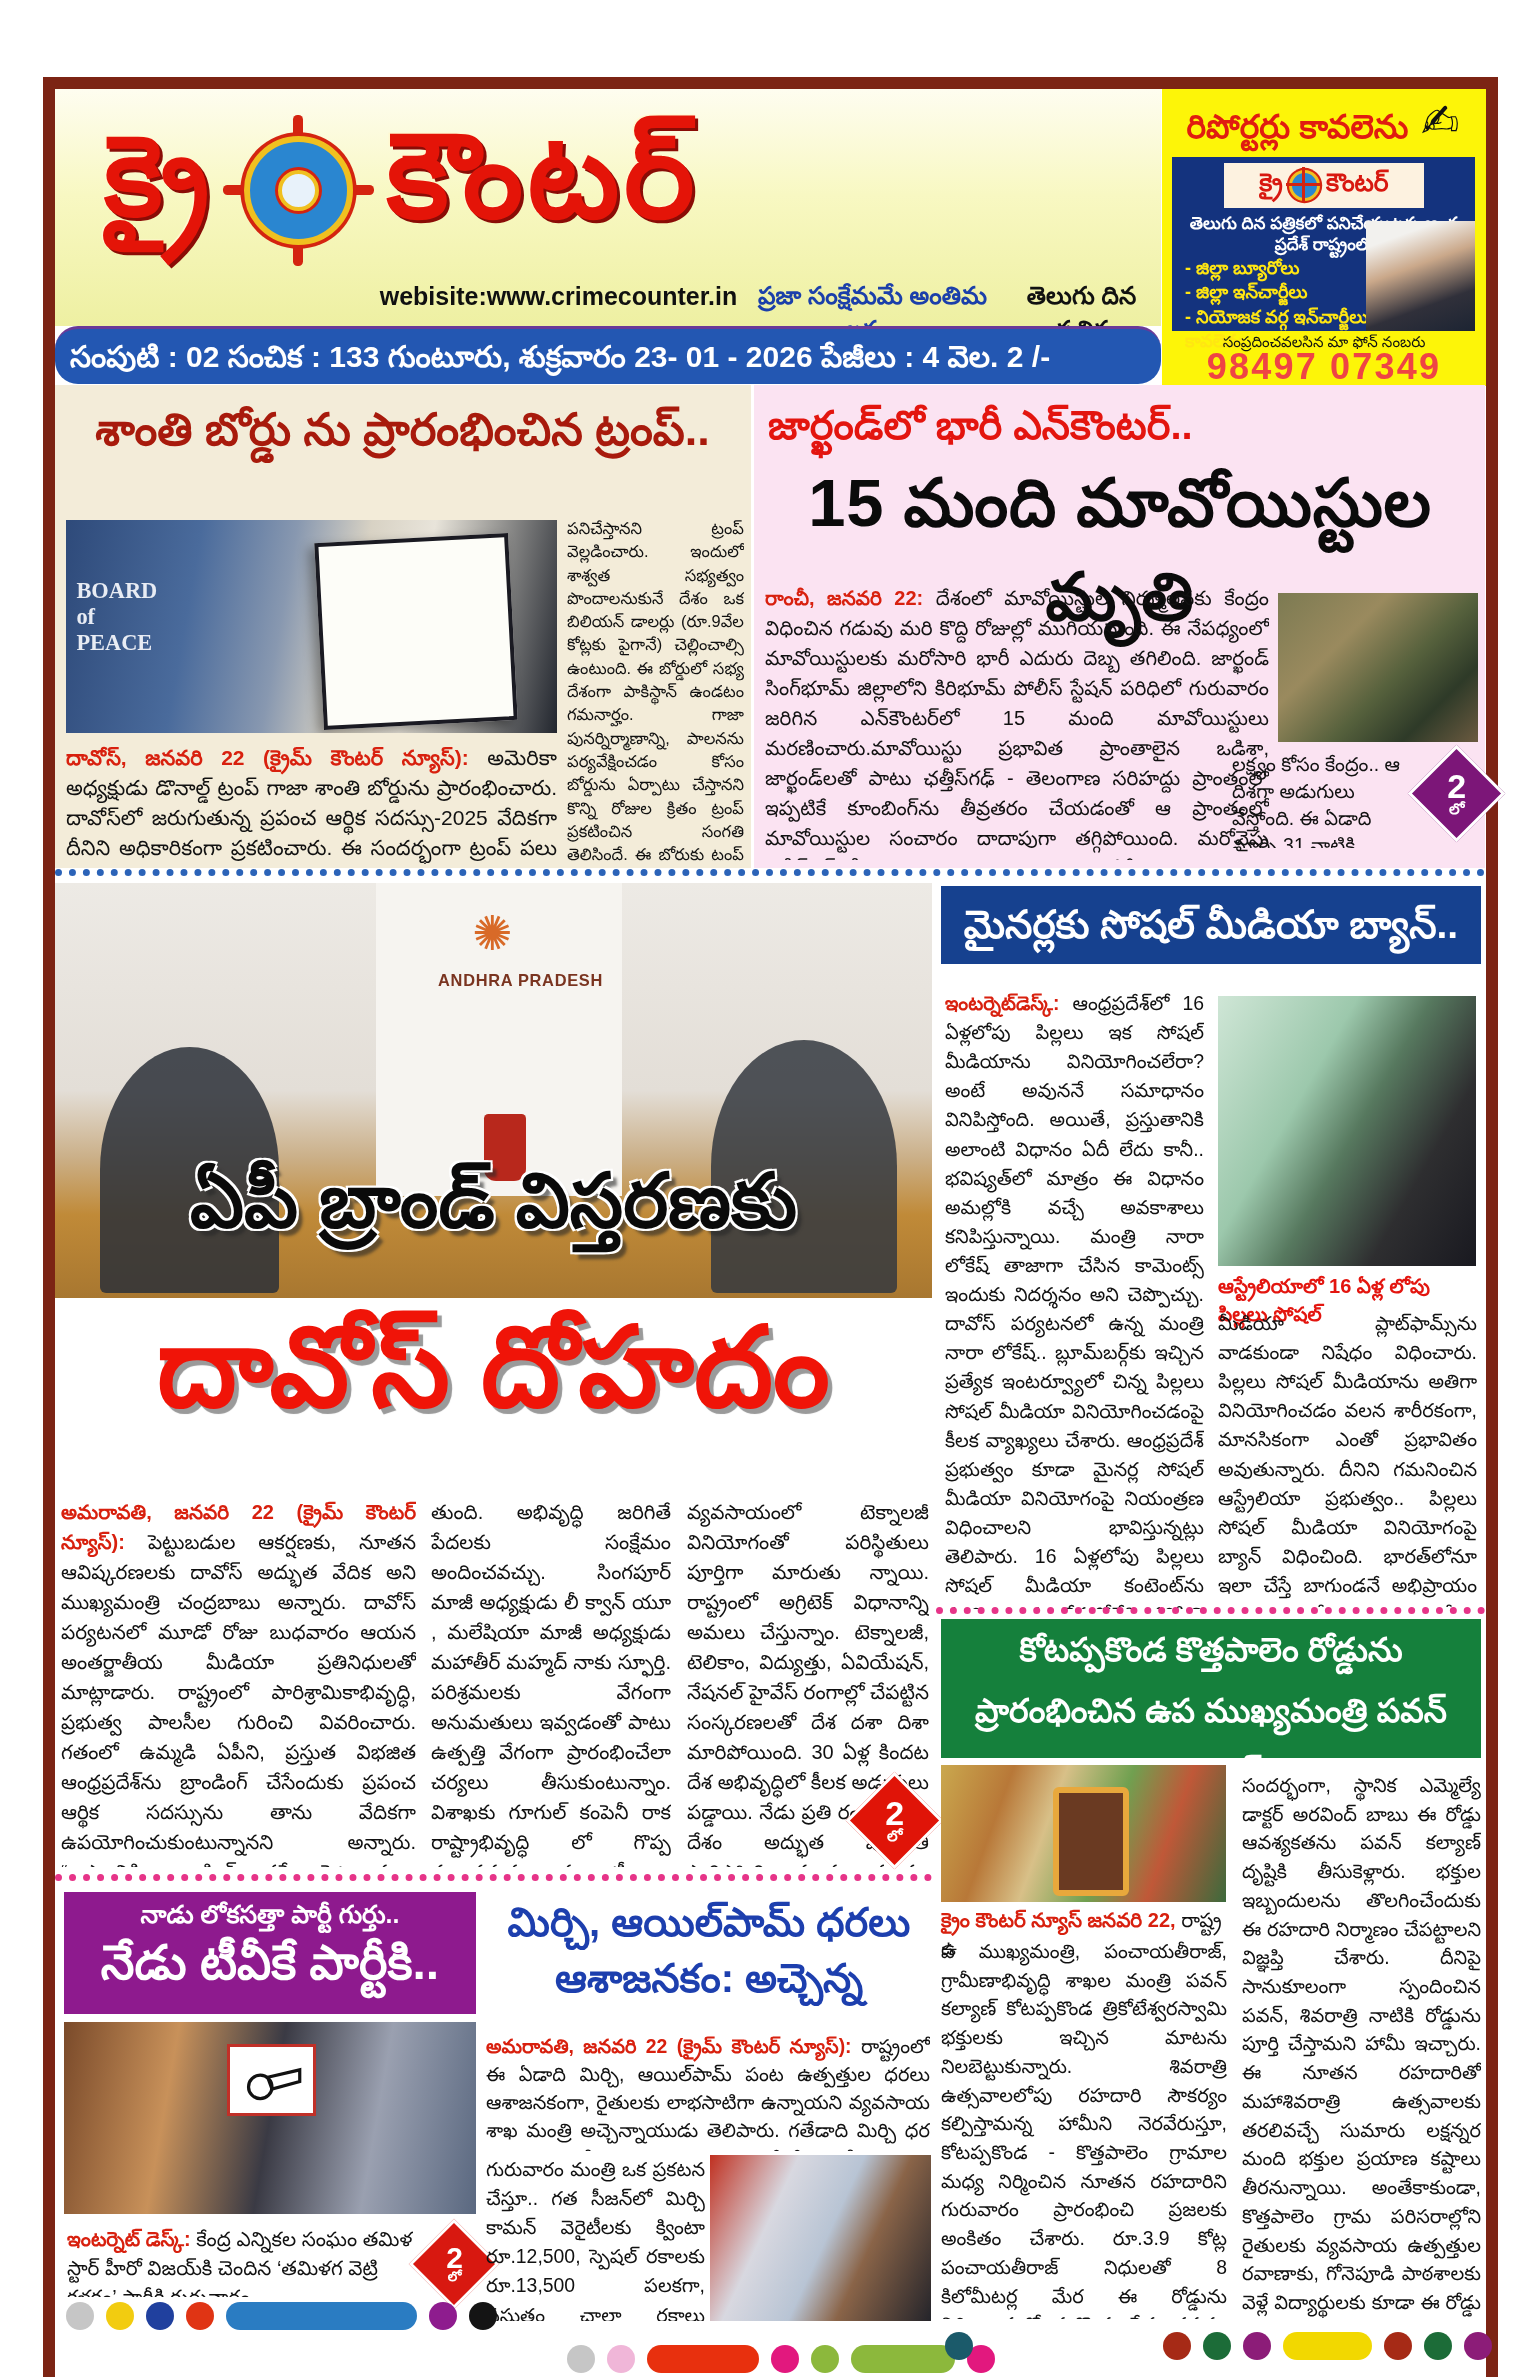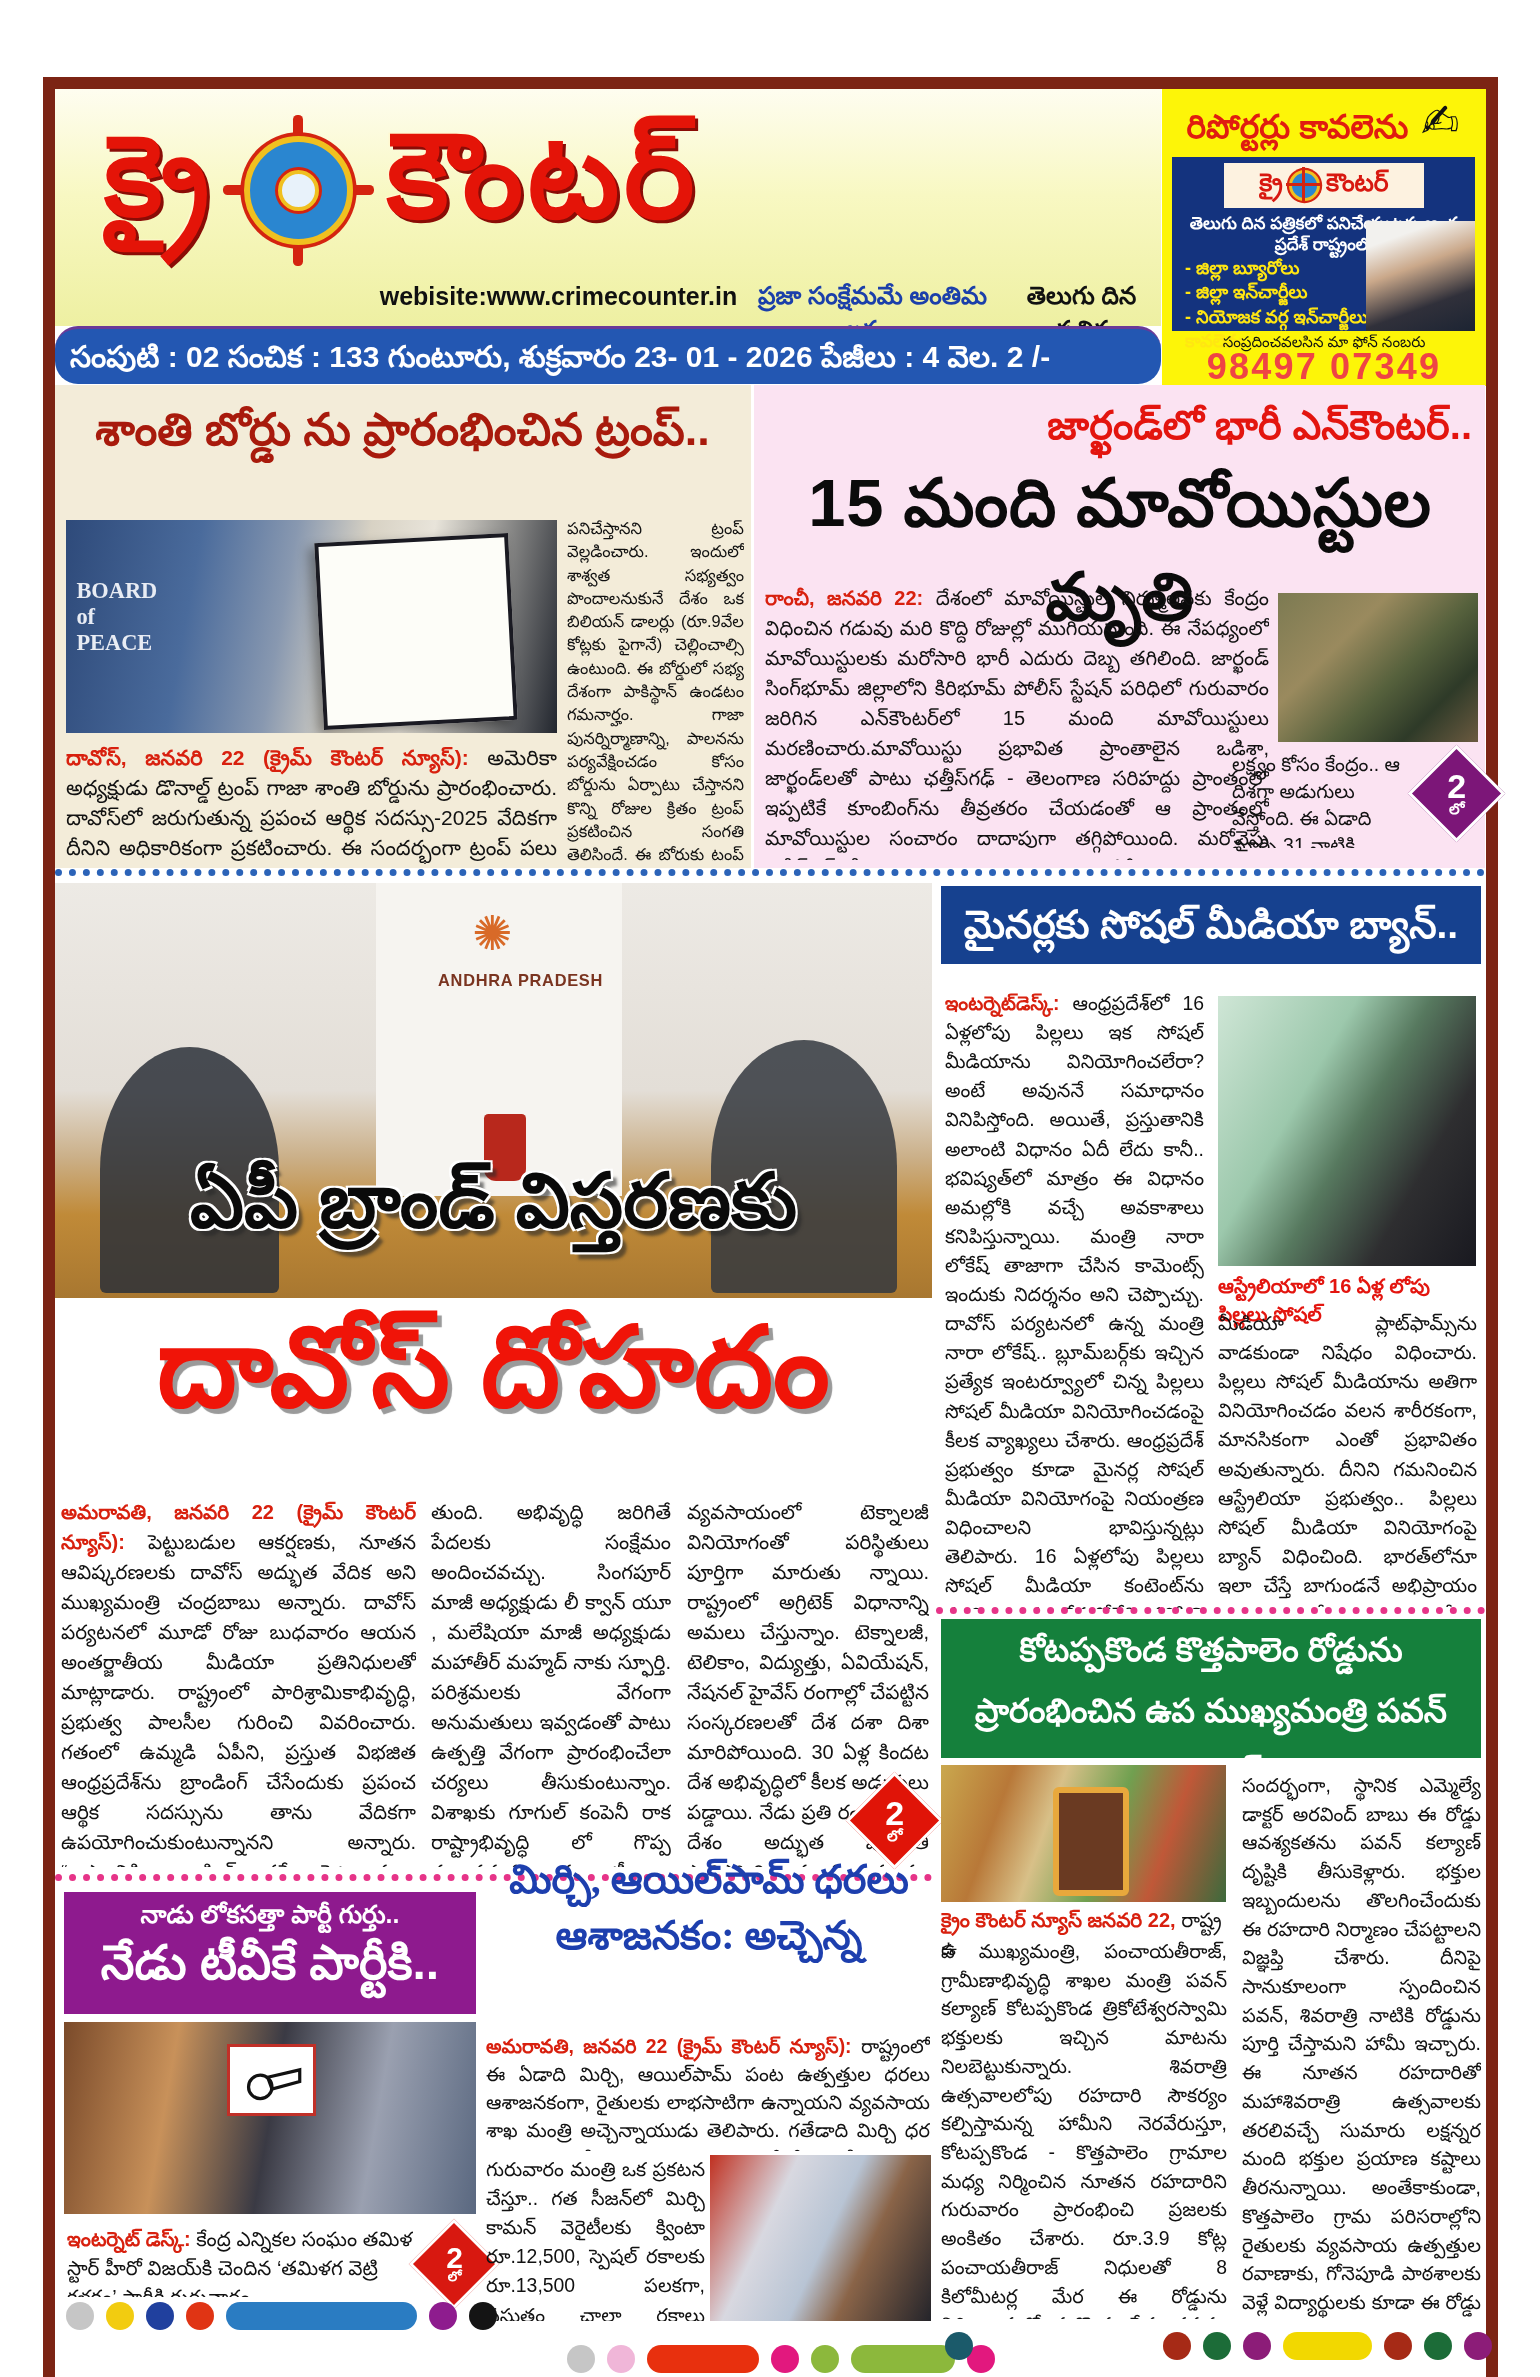--- a/index.html
+++ b/index.html
@@ -94,21 +94,21 @@
     <span style="position:absolute;left:10.4px;top:58px;width:97px;color:#e8ecf4;font-family:'Liberation Serif','DejaVu Serif',serif;font-weight:bold;font-size:22.4px;line-height:1.15;">BOARD of PEACE</span>
     <span style="position:absolute;left:253px;top:18px;width:186px;height:179px;background:#fdfdf8;border:4.5px solid #1a1a22;transform:rotate(-3deg);box-shadow:-6px 4.5px 10.4px rgba(0,0,0,.35);"></span>
   </div>
   <div class="jt abs" style="left:66px;top:743px;width:491px;height:121px;font-size:21px;line-height:1.43;">
     <span class="lead">దావోస్, జనవరి 22 (క్రైమ్ కౌంటర్ న్యూస్):</span>
     <span>అమెరికా అధ్యక్షుడు డొనాల్డ్ ట్రంప్ గాజా శాంతి బోర్డును ప్రారంభించారు. దావోస్‌లో జరుగుతున్న ప్రపంచ ఆర్థిక సదస్సు-2025 వేదికగా దీనిని అధికారికంగా ప్రకటించారు. ఈ సందర్భంగా ట్రంప్ పలు వ్యాఖ్యలు చేశారు. ప్రతిఒక్కరు ఈ మండలిలో భాగం కావాలని , ఐరాసతో సహా అందరితో కలిసి</span>
   </div>
   <div class="jt abs" style="left:567px;top:517px;width:177px;height:344px;font-size:16.4px;line-height:1.42;">పనిచేస్తానని ట్రంప్ వెల్లడించారు. ఇందులో శాశ్వత సభ్యత్వం పొందాలనుకునే దేశం ఒక బిలియన్ డాలర్లు (రూ.9వేల కోట్లకు పైగానే) చెల్లించాల్సి ఉంటుంది. ఈ బోర్డులో సభ్య దేశంగా పాకిస్థాన్ ఉండటం గమనార్హం. గాజా పునర్నిర్మాణాన్ని, పాలనను పర్యవేక్షించడం కోసం బోర్డును ఏర్పాటు చేస్తానని కొన్ని రోజుల క్రితం ట్రంప్ ప్రకటించిన సంగతి తెలిసిందే. ఈ బోర్డుకు ట్రంప్ చైర్మన్ గా వ్యవహరించనున్నారు. ఆ హోదాలో ఆయన తనకు నచ్చిన కొంత మంది సభ్యులను మాత్రమే నియమిస్తారని అందరూ భావించారు. కానీ శాంతి బోర్డులో చేరమని ఇప్పటివరకు ఆయన 50 మందికిపైగా దేశాధినేతలకు ఆహ్వానాలు పంపారు. ఇందులో భారత ప్రధాని నరేంద్ర మోదీ, రష్యా అధ్యక్షుడు పుతిన్, చైనా అధ్యక్షుడు జిన్‌పింగ్ వంటి దేశాధినేతలు ఉండటం గమనార్హం. ప్రపంచ శాంతి కోసం ఏర్పాటు చేసిన ఐక్యరాజ్య సమితి స్థానంలో ట్రంప్ ఈ శాంతి బోర్డును తీసుకువస్తున్నారనే టాక్ వినిపిస్తోంది.</div>
 
   <div class="abs" id="art2"></div>
-  <div class="abs" style="left:768px;top:403px;width:704px;font-size:40px;font-weight:bold;color:#e3150f;text-align:right;">జార్ఖండ్‌లో భారీ ఎన్‌కౌంటర్..</div>
+  <div class="abs" style="left:768px;top:403px;width:704px;font-size:40px;font-weight:bold;color:#e3150f;text-align:left;">జార్ఖండ్‌లో భారీ ఎన్‌కౌంటర్..</div>
   <div class="abs" style="left:762px;top:464px;width:716px;font-size:67px;font-weight:bold;color:#0b0b0b;text-align:center;letter-spacing:0.7px;">15 మంది మావోయిస్టుల మృతి</div>
   <div class="jt abs" style="left:765px;top:583px;width:504px;height:277px;font-size:20px;line-height:1.5;">
     <span class="lead">రాంచీ, జనవరి 22:</span>
     <span>దేశంలో మావోయిస్టుల నిర్మూలనకు కేంద్రం విధించిన గడువు మరి కొద్ది రోజుల్లో ముగియనుంది. ఈ నేపధ్యంలో మావోయిస్టులకు మరోసారి భారీ ఎదురు దెబ్బ తగిలింది. జార్ఖండ్ సింగ్‌భూమ్ జిల్లాలోని కిరిభూమ్ పోలీస్ స్టేషన్ పరిధిలో గురువారం జరిగిన ఎన్‌కౌంటర్‌లో 15 మంది మావోయిస్టులు మరణించారు.మావోయిస్టు ప్రభావిత ప్రాంతాలైన ఒడిశా, జార్ఖండ్‌లతో పాటు ఛత్తీస్‌గఢ్ - తెలంగాణ సరిహద్దు ప్రాంతంలో ఇప్పటికే కూంబింగ్‌ను తీవ్రతరం చేయడంతో ఆ ప్రాంతంలో మావోయిస్టుల సంచారం దాదాపుగా తగ్గిపోయింది. మరోవైపు ఛత్తీస్‌గఢ్‌లోని దండకారణ్యం ప్రాంతాన్ని ఇప్పటికే భద్రతా బలగాలు స్వాధీనం చేసుకున్నాయి. అయితే.. ప్రస్తుతం మావోయిస్టు కేంద్ర కమిటీలో ఉన్న పలువురు అగ్రనేతలు వయోభారంతో ఉన్నారు. వారే లక్ష్యంగా ఛత్తీస్‌గఢ్ అటవీ ప్రాంతం సహా సరిహద్దు రాష్ట్రాల్లో కూంబింగ్‌ను తీవ్రతరం చేశాయి భద్రతా బలగాలు. నిర్దేశించుకున్న</span>
   </div>
   <div class="photo" style="left:1278px;top:593px;width:200px;height:149px;background:linear-gradient(135deg,#7c7a52 0%,#9a8a5e 32%,#55603c 58%,#2e3a28 78%,#6b5a40 100%);"></div>
   <div class="jt abs" style="left:1232px;top:751px;width:189px;height:97px;font-size:19.4px;line-height:1.4;text-align:left;">లక్ష్యం కోసం కేంద్రం.. ఆ దిశగా అడుగులు వేస్తోంది. ఈ ఏడాది మార్చి 31 నాటికి</div>
   <div class="badge" style="left:1422px;top:759px;width:63px;height:63px;background:#7c1678;">
     <span class="in">
         <span class="n">2</span>
@@ -183,21 +183,21 @@
     <span class="lead">ఇంటర్నెట్ డెస్క్:</span>
     <span>కేంద్ర ఎన్నికల సంఘం తమిళ స్టార్ హీరో విజయ్‌కి చెందిన ‘తమిళగ వెట్రి కళగం’ పార్టీకి గురువారం</span>
   </div>
   <div class="badge" style="left:422px;top:2232px;width:58px;height:58px;background:#d81810;">
     <span class="in">
         <span class="n" style="font-size:30px;">2</span>
         <span class="s" style="font-size:13.4px;">లో</span>
       </span>
   </div>
 
-  <div class="abs" style="left:486px;top:1852px;width:446px;text-align:center;font-weight:bold;color:#1d3fae;line-height:1.4;font-family:Liberation Serif, serif;">
+  <div class="abs" style="left:486px;top:1894px;width:446px;text-align:center;font-weight:bold;color:#1d3fae;line-height:1.4;">
     <div style="font-size:40px;">మిర్చి, ఆయిల్‌పామ్ ధరలు</div>
     <div style="font-size:40px;">ఆశాజనకం: అచ్చెన్న</div>
   </div>
   <div class="jt abs" style="left:486px;top:2032px;width:444px;height:119px;font-size:19.4px;line-height:1.45;">
     <span class="lead">అమరావతి, జనవరి 22 (క్రైమ్ కౌంటర్ న్యూస్):</span>
     <span>రాష్ట్రంలో ఈ ఏడాది మిర్చి, ఆయిల్‌పామ్ పంట ఉత్పత్తుల ధరలు ఆశాజనకంగా, రైతులకు లాభసాటిగా ఉన్నాయని వ్యవసాయ శాఖ మంత్రి అచ్చెన్నాయుడు తెలిపారు. గతేడాది మిర్చి ధర పడిపోవడంతో రాష్ట్ర ప్రభుత్వం వెంటనే కేంద్రంతో మాట్లాడి, మార్కెట్ జోక్యం ధరను ప్రకటించి, ధరలను స్థిరీకరించిందని గుర్తు చేశారు.</span>
   </div>
   <div class="jt abs" style="left:486px;top:2155px;width:219px;height:166px;font-size:19.4px;line-height:1.5;">గురువారం మంత్రి ఒక ప్రకటన చేస్తూ.. గత సీజన్‌లో మిర్చి కామన్ వెరైటీలకు క్వింటా రూ.12,500, స్పెషల్ రకాలకు రూ.13,500 పలకగా, ప్రస్తుతం చాలా రకాలు రూ.15,000 నుంచి రూ.19,500</div>
   <div class="photo" style="left:710px;top:2155px;width:221px;height:166px;background:linear-gradient(115deg,#c03020 0%,#d8d8e0 30%,#b8c4d4 52%,#8a6448 68%,#24242a 100%);"></div>
 

